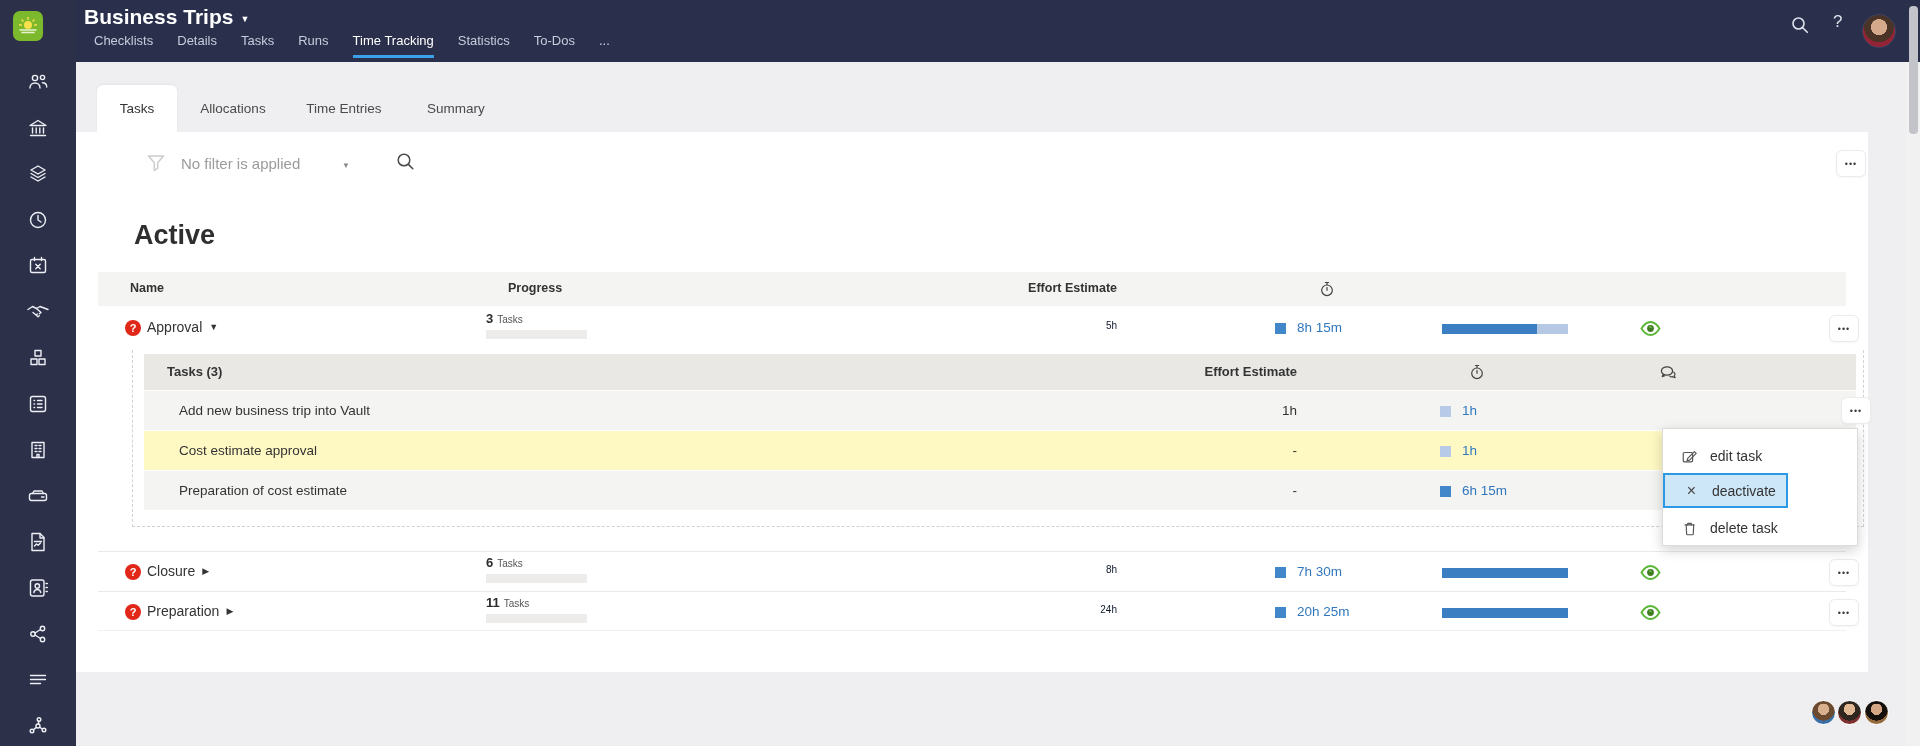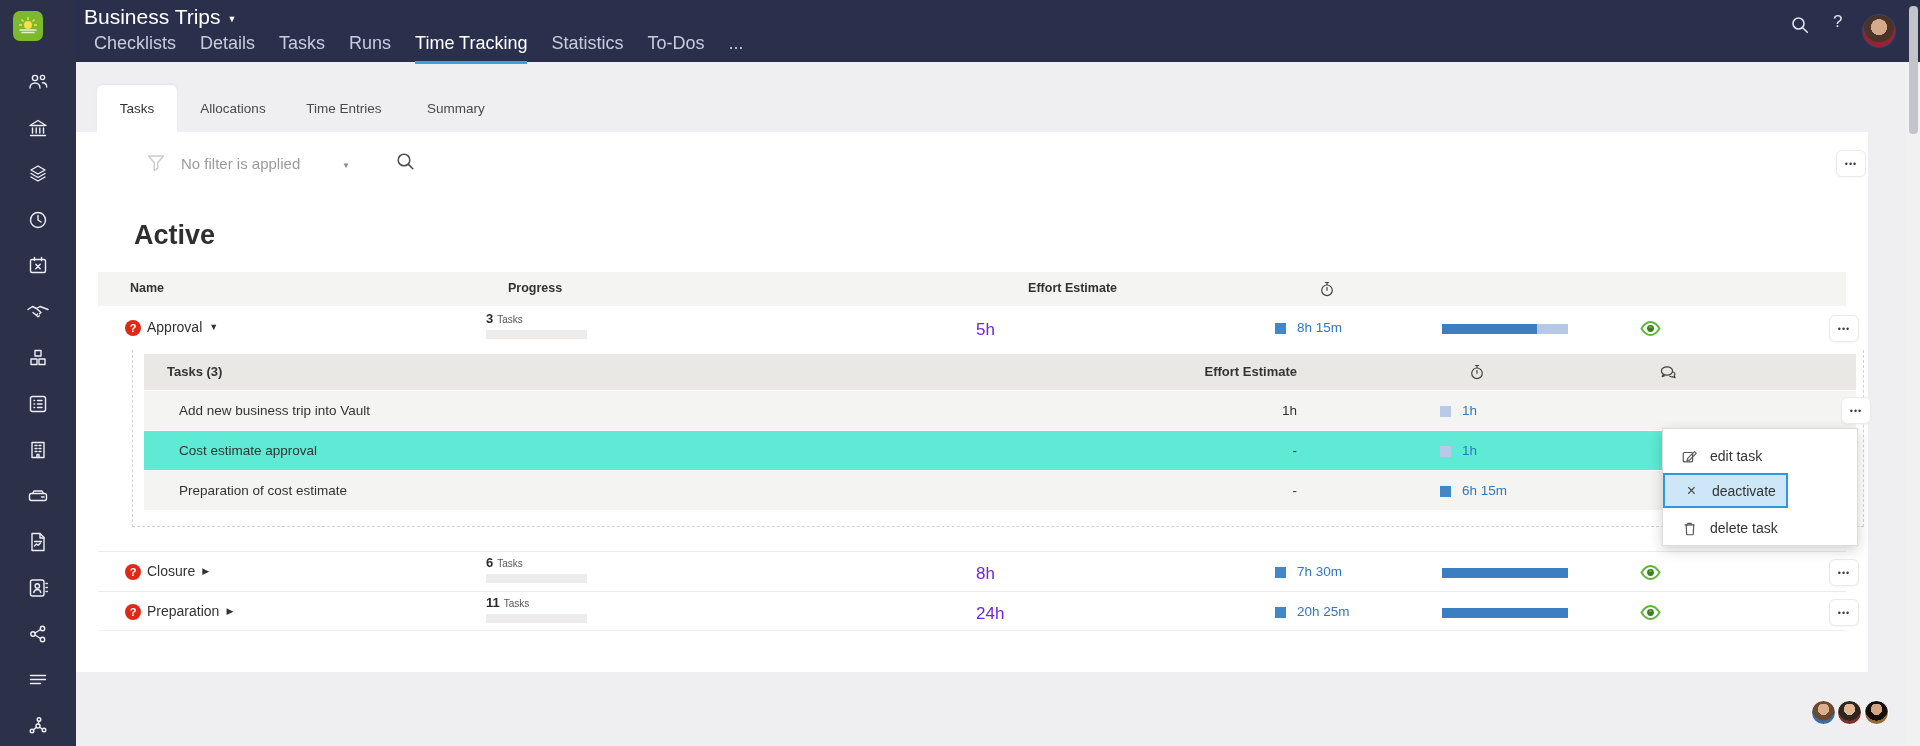--- a/index.html
+++ b/index.html
@@ -8,24 +8,24 @@
 
   
   .sidebar{position:absolute;left:0;top:0;width:76px;height:746px;background:#2c3149;z-index:30}
   .logo{position:absolute;left:13px;top:11px;width:30px;height:30px;border-radius:7px;background:#7cb92c;display:flex;align-items:center;justify-content:center}
   .side-ic{position:absolute;left:26px;width:24px;height:24px;display:flex;align-items:center;justify-content:center;cursor:pointer}
   .side-ic svg{width:24px;height:24px}
   .side-ic path,.side-ic circle,.side-ic rect,.side-ic ellipse{stroke:#eef0f6;fill:none;stroke-width:1.4;stroke-linecap:round;stroke-linejoin:round}
 
   
   .header{position:absolute;left:76px;top:0;width:1844px;height:62px;background:#2a2f4c;z-index:20}
-  .app-title{position:absolute;left:8px;top:5px;font-size:21px;font-weight:400;color:#fff;display:flex;align-items:center;gap:7px;cursor:pointer}
+  .app-title{position:absolute;left:8px;top:5px;font-size:21px;font-weight:700;color:#fff;display:flex;align-items:center;gap:7px;cursor:pointer}
   .app-title .caret{font-size:9px;color:#fff;margin-top:4px}
   .nav{position:absolute;left:18px;top:33px;display:flex;gap:24px}
-  .nav-item{font-size:18px;color:#c7cddd;padding-bottom:7px;border-bottom:3px solid transparent;cursor:pointer}
+  .nav-item{font-size:13px;color:#c7cddd;padding-bottom:7px;border-bottom:3px solid transparent;cursor:pointer}
   .nav-item.active{color:#fff;font-weight:400;border-bottom-color:#3aa0e8}
   .hdr-search{position:absolute;left:1714px;top:15px;width:20px;height:20px;cursor:pointer}
   .hdr-search circle,.hdr-search path{stroke:#dfe3ee;fill:none;stroke-width:1.6;stroke-linecap:round}
   .hdr-help{position:absolute;left:1757px;top:12px;font-size:17px;color:#dfe3ee;font-weight:400;cursor:pointer}
   .hdr-avatar{position:absolute;left:1786px;top:14px;width:34px;height:34px;border-radius:50%;cursor:pointer;
     background:radial-gradient(circle at 50% 38%,#d4a98c 0 31%,#4a3327 32% 58%,#952336 59%);border:1px solid #3c4264}
 
   
   .subtab{position:absolute;top:85px;height:47px;line-height:47px;font-size:13.5px;color:#4a4a4a;text-align:center;cursor:pointer;z-index:5}
   .subtab.active{background:#fff;border-radius:6px 6px 0 0;color:#333;box-shadow:0 -1px 3px rgba(0,0,0,.05)}
@@ -53,39 +53,39 @@
 
   .grow{position:absolute;left:22px;width:1748px;background:#fff}
   .badge{position:absolute;left:27px;width:16px;height:16px;border-radius:50%;background:#e02718;color:#fff;font-size:11px;font-weight:700;text-align:center;line-height:16px}
   .gname{position:absolute;left:49px;font-size:14px;color:#333;display:flex;align-items:center;gap:7px;cursor:pointer}
   .gname .caret{font-size:9px;color:#333}
   .count-block{position:absolute;left:388px}
   .count-line{display:flex;align-items:baseline;gap:4px}
   .count-num{font-size:13px;font-weight:700;color:#2b2b2b}
   .count-unit{font-size:10px;color:#555}
   .mini-bar{width:101px;height:9px;background:#edecea;margin-top:4px}
-  .effort{position:absolute;left:878px;width:141px;font-size:17px;color:#6d28d9}
+  .effort{position:absolute;left:878px;width:141px;text-align:right;font-size:10px;color:#0f172a}
   .sq{position:absolute;width:11px;height:11px}
   .sq.dark{background:#4287c9}
   .sq.light{background:#b7cbe9}
   .tracked{position:absolute;font-size:13.5px;color:#3177bd;cursor:pointer}
   .tbar{position:absolute;left:1344px;width:126px;height:10px;background:#b5c9e5}
   .tbar .fill{height:10px;background:#3b7ec1}
   .eye{position:absolute;left:1542px;width:21px;height:17px;cursor:pointer}
 
   
   .nest{position:absolute;left:56px;top:218px;width:1732px;height:177px;border-left:1px dashed #d2d2cf;border-right:1px dashed #d2d2cf;border-bottom:1px dashed #d2d2cf}
   .subhead{position:absolute;left:11px;top:4px;width:1712px;height:36px;background:#e9e8e5;font-size:13px}
   .subhead .st{position:absolute;left:23px;top:10px;font-weight:700;color:#333}
   .subhead .se{position:absolute;left:1024px;top:10px;width:129px;text-align:right;font-weight:700;color:#333}
   .col-ic{position:absolute;width:18px;height:18px}
   .col-ic path,.col-ic circle,.col-ic ellipse{stroke:#444;fill:none;stroke-width:1.2;stroke-linecap:round;stroke-linejoin:round}
   .srow{position:absolute;left:11px;width:1712px;height:40px;border-top:1px solid #fff}
   .srow.shade{background:#f4f4f2}
-  .srow.lite{background:#5eead4}
+  .srow.lite{background:#fef9c3}
   .srow .sname{position:absolute;left:35px;top:12px;font-size:13.5px;color:#333}
   .srow .seffort{position:absolute;left:1024px;top:12px;width:129px;text-align:right;font-size:13.5px;color:#333}
 
   .sep-top{border-top:1px solid #eaeaea}
   .sep-bot{border-bottom:1px solid #f0f0f0}
 
   
   .menu{position:absolute;left:1662px;top:428px;width:196px;height:118px;background:#fff;border:1px solid #dcdcdc;box-shadow:0 4px 12px rgba(0,0,0,.18);z-index:60}
   .mi{position:absolute;left:0;width:100%;height:34px;display:flex;align-items:center;gap:12px;padding-left:18px;font-size:14px;color:#333;cursor:pointer}
   .mi svg{width:17px;height:17px}

